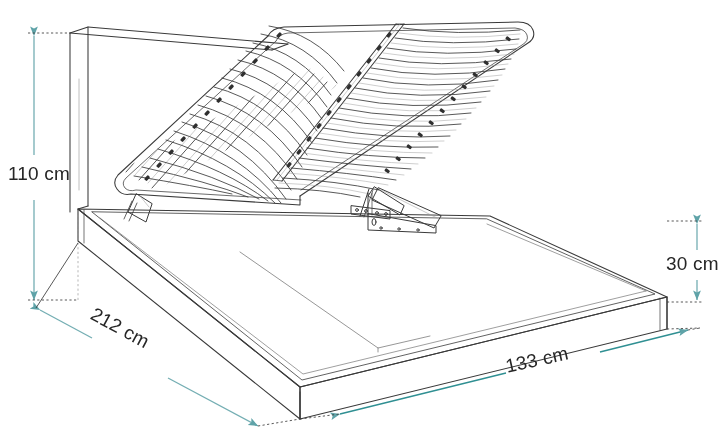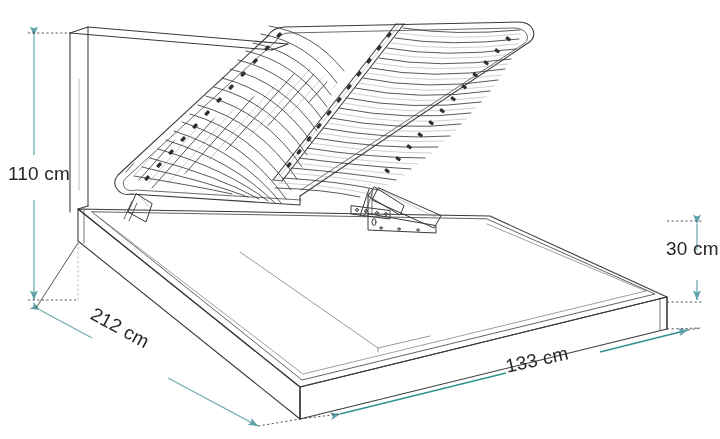--- a/index.html
+++ b/index.html
@@ -7,21 +7,21 @@
   body{width:720px;height:439px;overflow:hidden;
        font-family:"Liberation Sans","DejaVu Sans",sans-serif;}
   #stage{position:relative;width:720px;height:357px;background:#fff;}
   #stage svg{position:absolute;left:0;top:0;}
   .dimlabel{position:absolute;color:#262626;font-size:19px;
             font-family:"Liberation Sans","DejaVu Sans",sans-serif;
             white-space:nowrap;letter-spacing:.2px;}
   #lbl-height{left:8px;top:163px;}
   #lbl-length{left:92px;top:302px;transform:rotate(28.5deg);transform-origin:0 50%;}
   #lbl-width{left:506px;top:356px;transform:rotate(-12.5deg);transform-origin:0 50%;}
-  #lbl-boxheight{left:666px;top:238px;}
+  #lbl-boxheight{left:666px;top:253px;}
 </style>
 </head>
 <body>
 
 <div id="stage">
 
   <svg width="720" height="439" viewBox="0 0 720 439">
     <defs>
       <marker id="ah" markerWidth="9" markerHeight="9" refX="7.4" refY="3" orient="auto">
         <path d="M0,0 L7.6,3 L0,6 L1.6,3 Z" fill="#5fa3a8"></path>

